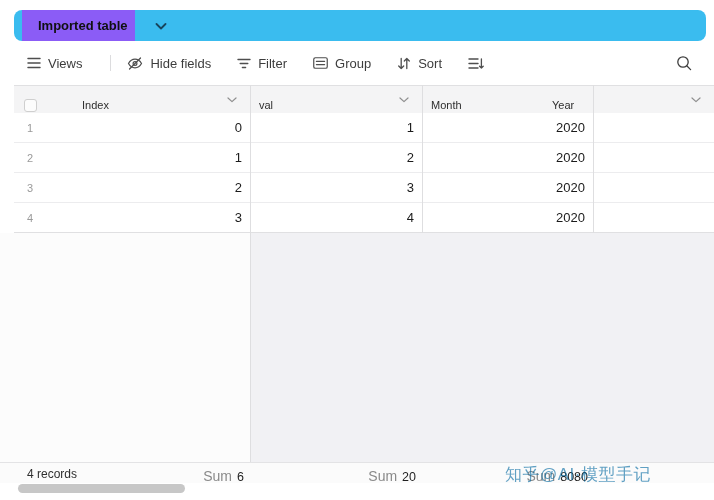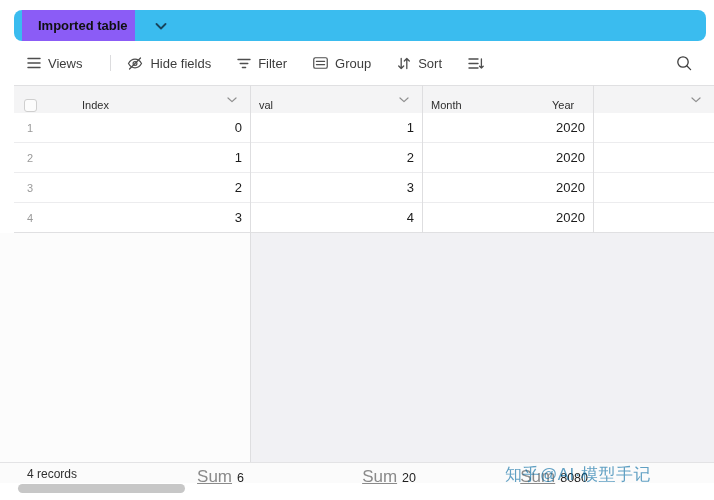--- a/index.html
+++ b/index.html
@@ -76,21 +76,21 @@
   .empty-left  { position:absolute; left:0;  top:233px; width:250px; height:229px; background:#fcfcfc; }
   .empty-right { position:absolute; left:250px; top:233px; width:464px; height:229px; background:#f1f1f4; }
 
   
   .g-footer {
     position:absolute; left:0; top:462px; width:714px; height:21px;
     background:#fbfbfb; border-top:1px solid #e3e3e5; z-index:3;padding-left:16px;
   }
   .records { position:absolute; left:27px; top:4px; font-size:12px; color:#2f2f2f; }
   .sumblock { position:absolute; top:4px; text-align:right; white-space:nowrap; }
-  .sum-label { font-size:17px; color:#8a8a8a; margin-right:5px;text-decoration:underline; }
+  .sum-label { font-size:14px; color:#8a8a8a; margin-right:5px; }
   .sum-value { font-size:12.5px; color:#1f1f1f; }
   .sum-index { left:120px; width:124px; }
   .sum-val   { left:290px; width:126px; }
   .sum-year  { left:460px; width:128px; }
 
   .scroll-thumb {
     position:absolute; left:18px; top:484px; width:167px; height:9px;
     border-radius:5px; background:#c7c7c7; z-index:4;
   }
 

